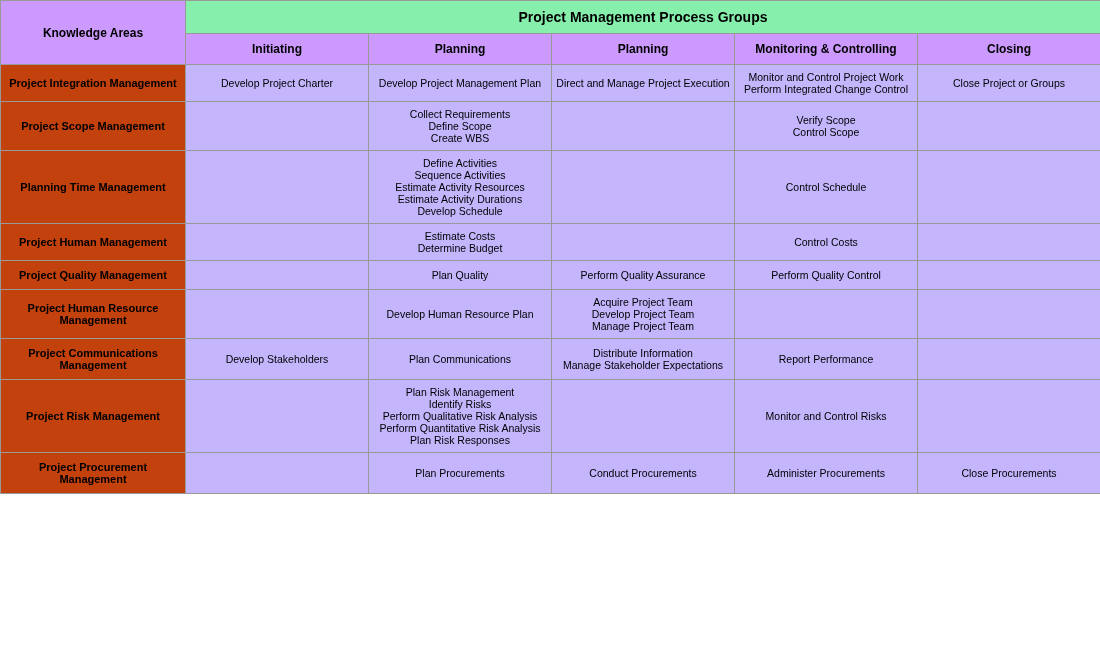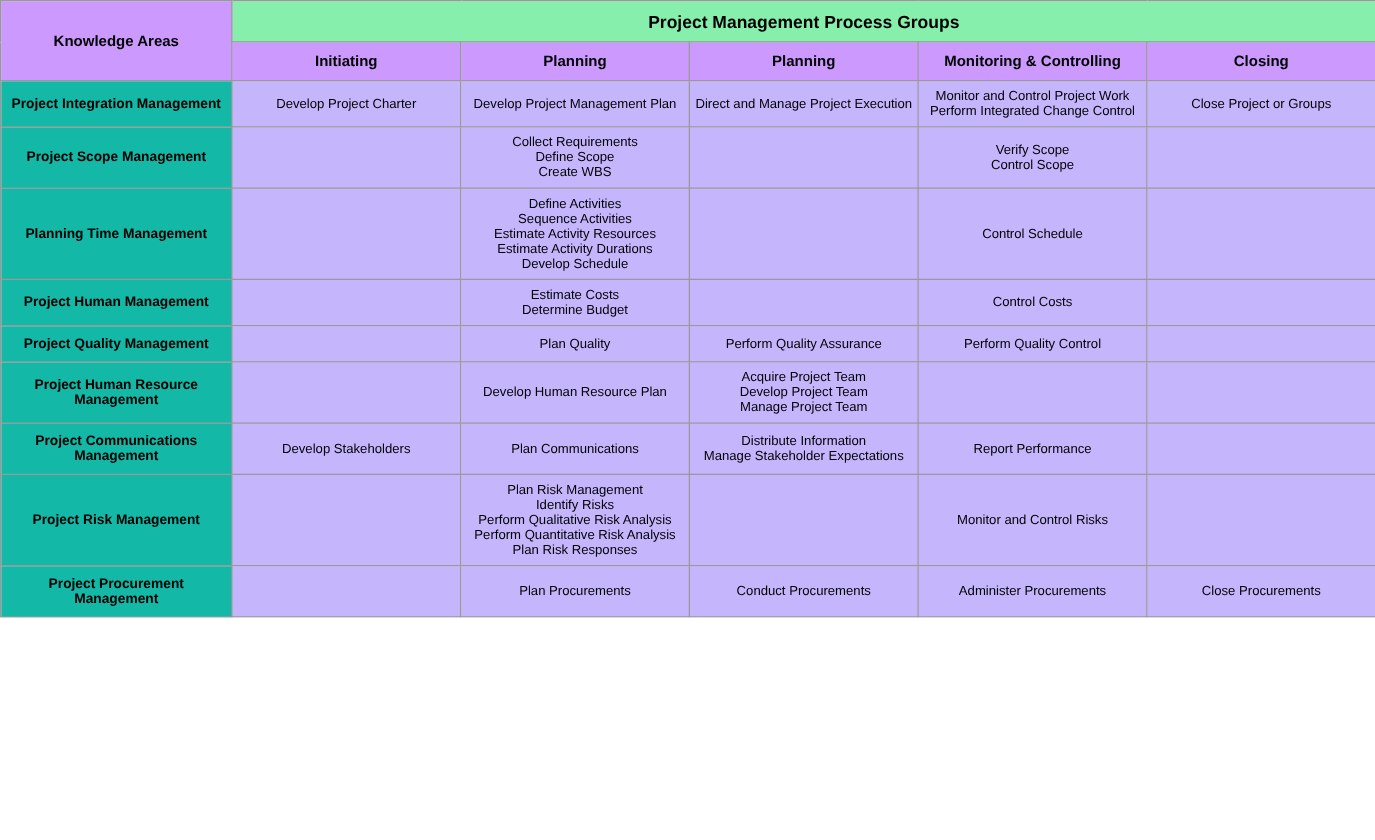--- a/index.html
+++ b/index.html
@@ -39,21 +39,21 @@
       background-color: #cc99ff;
       font-weight: bold;
       font-size: 12px;
       color: #000;
       text-align: center;
       padding: 8px 4px;
       margin-top: 12px;
     }
     
     .knowledge-area-cell {
-      background-color: #14b8a6;
+      background-color: #c2410c;
       font-weight: bold;
       font-size: 11px;
       color: #000;
       text-align: center;
       padding: 8px 6px;
       width: 185px;
     }
     
     .process-cell {
       background-color: #c4b5fd;

